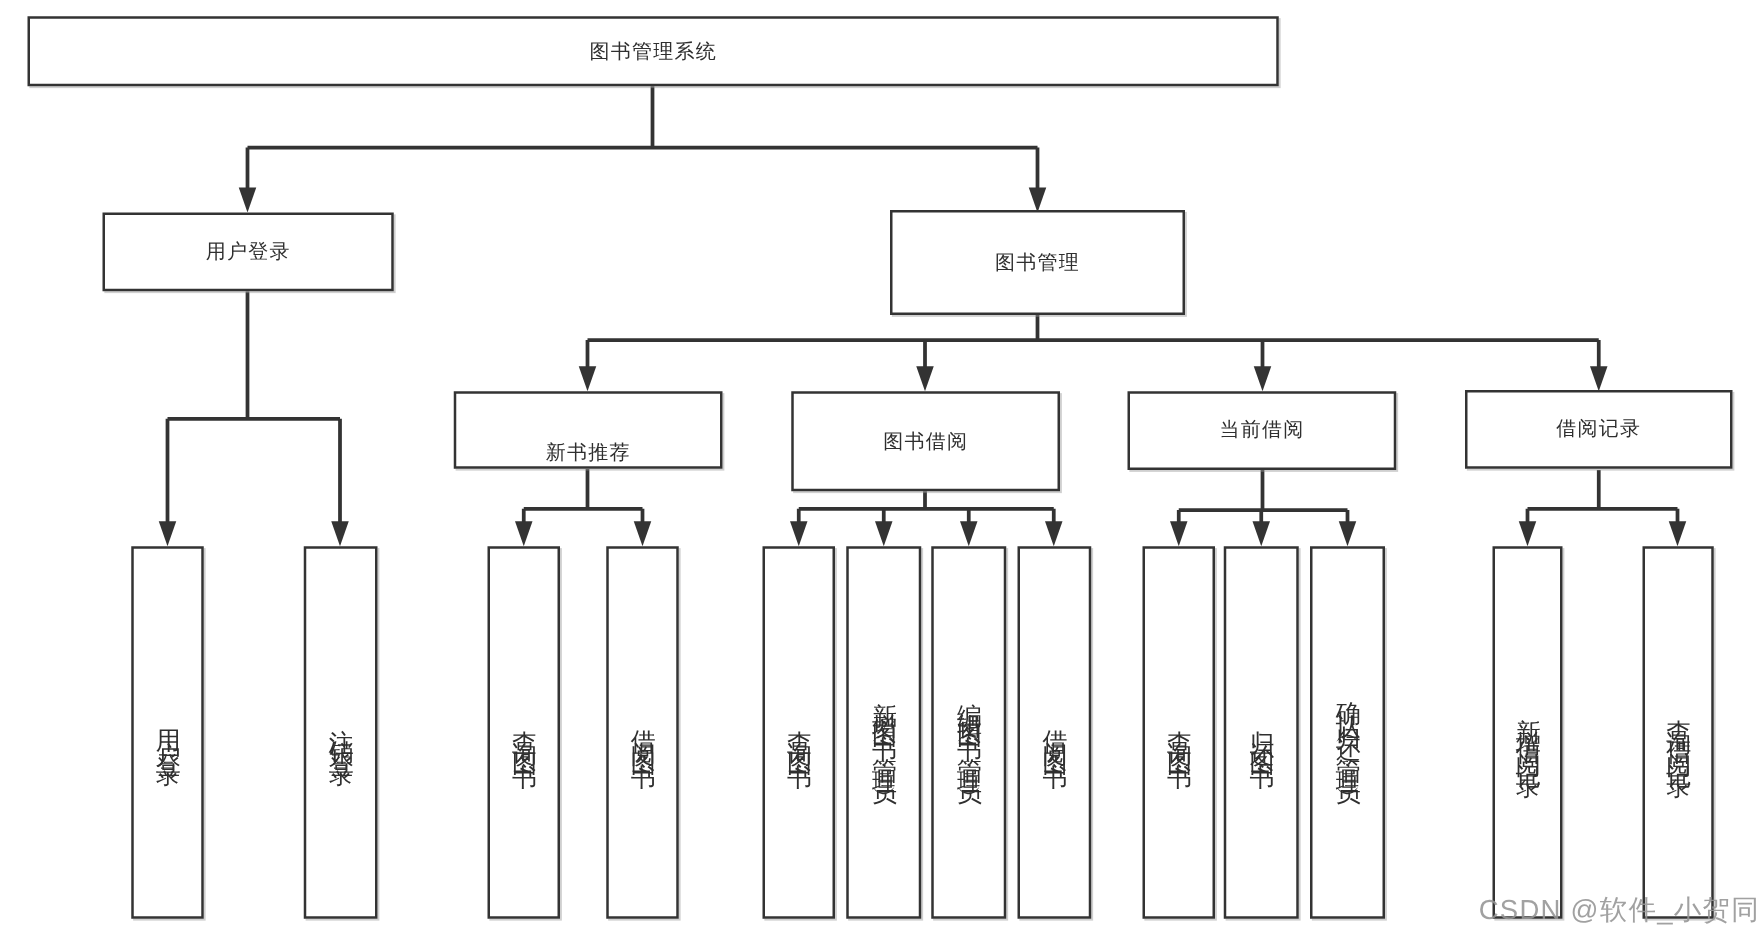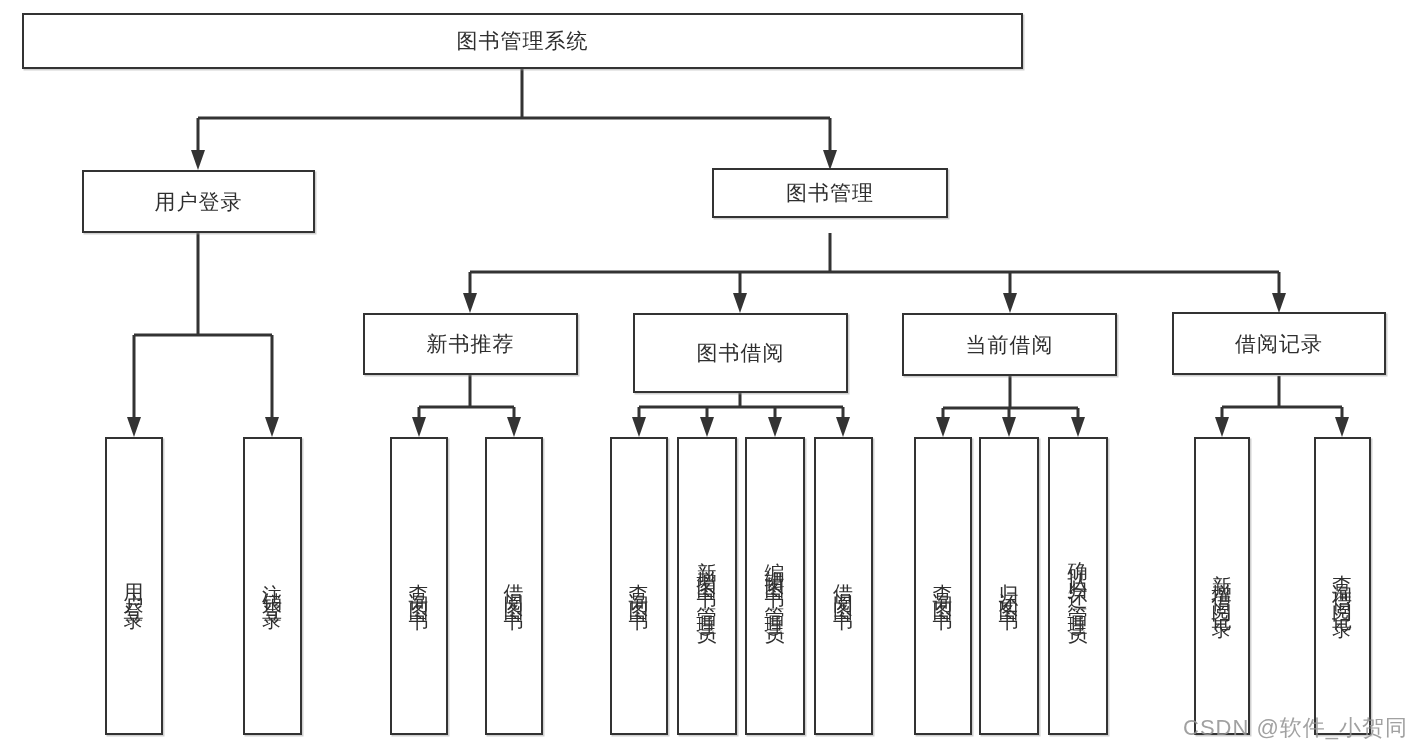--- a/index.html
+++ b/index.html
@@ -7,21 +7,21 @@
     position:relative;width:1405px;height:747px;background:#ffffff;
     font-family:"Liberation Sans",sans-serif;overflow:hidden;
   }
   .connectors{position:absolute;left:0;top:0;}
   .box{
     position:absolute;box-sizing:border-box;background:#ffffff;
     border:2.5px solid #333333;color:#2f2f2f;
     display:flex;align-items:center;justify-content:center;
     box-shadow:1.5px 1.5px 0 rgba(150,150,150,0.45);
   }
-  .h-label{font-size:21px;letter-spacing:1px;white-space:nowrap;}
+  .h-label{font-size:16px;letter-spacing:1px;white-space:nowrap;}
   .v-label{
     writing-mode:vertical-rl;text-orientation:mixed;
     font-size:20px;letter-spacing:9px;line-height:1.1;
   }
   .watermark{
     position:absolute;left:1183px;top:713px;
     font-size:22px;color:rgba(148,148,148,0.88);
     white-space:nowrap;letter-spacing:1px;z-index:5;
   }
 </style>
@@ -90,25 +90,25 @@
     </g>
   </svg>
 
   <div class="box" style="left:22px;top:13px;width:1001px;height:56px;">
     <span class="h-label">图书管理系统</span>
   </div>
 
   <div class="box" style="left:82px;top:170px;width:233px;height:63px;">
     <span class="h-label">用户登录</span>
   </div>
-  <div class="box" style="left:712px;top:168px;width:236px;height:50px;">
+  <div class="box" style="left:712px;top:168px;width:236px;height:84px;">
     <span class="h-label">图书管理</span>
   </div>
 
-  <div class="box" style="left:363px;top:313px;width:215px;height:62px;">
+  <div class="box" style="left:363px;top:313px;width:215px;height:62px;align-items:flex-end;">
     <span class="h-label">新书推荐</span>
   </div>
   <div class="box" style="left:633px;top:313px;width:215px;height:80px;">
     <span class="h-label">图书借阅</span>
   </div>
   <div class="box" style="left:1172px;top:312px;width:214px;height:63px;">
     <span class="h-label">借阅记录</span>
   </div>
   <div class="box" style="left:902px;top:313px;width:215px;height:63px;">
     <span class="h-label">当前借阅</span>

